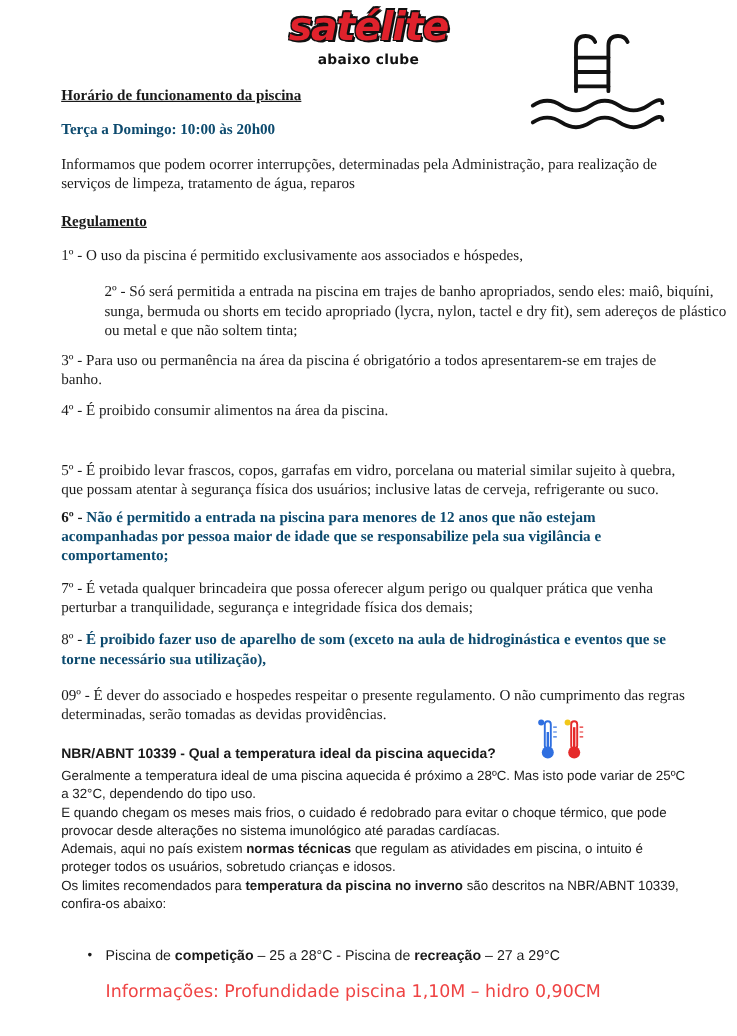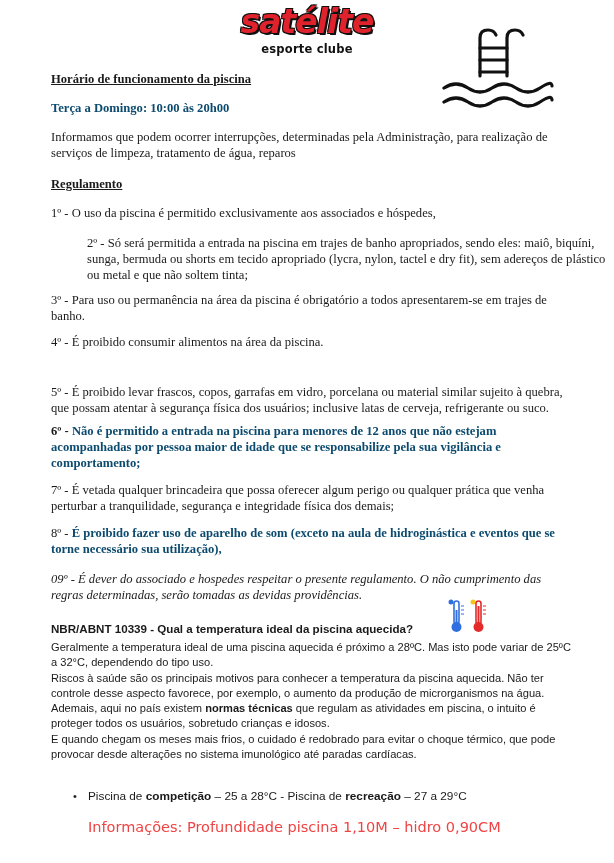--- a/index.html
+++ b/index.html
@@ -27,21 +27,21 @@
     #thermo { left: 446px; top: 598px; width: 46px; height: 36px; }
 
     .bullet { position: absolute; left: 73px; top: 789px; width: 8px; }
     .footer-info { position: absolute; left: 88px; top: 819px; font-family: "DejaVu Sans", sans-serif; font-size: 14.5px; color: #ef4444; }
   </style>
 </head>
 <body>
 
 <div id="logo" class="abs">
   <div class="word">satélite</div>
-  <div class="sub">esporte clube</div>
+  <div class="sub">abaixo clube</div>
 </div>
 
 <svg id="pool-icon" class="abs" viewBox="0 0 120 100">
   <g fill="none" stroke="#111" stroke-width="3.2" stroke-linecap="round">
     <path d="M42 52 V14 q0 -8 8 -8 q6 0 8 5"></path>
     <path d="M69 52 V14 q0 -8 8 -8 q6 0 8 5"></path>
     <line x1="42" y1="24" x2="69" y2="24"></line>
     <line x1="42" y1="36" x2="69" y2="36"></line>
     <line x1="42" y1="48" x2="69" y2="48"></line>
     <path d="M6 64 q12 -8 24 0 t24 0 t24 0 t24 0 t12 -2"></path>
@@ -76,21 +76,21 @@
 </div>
 <div class="block serif" style="top:423px;">
   <span class="bold">6º - </span><span class="bold red">Não é permitido a entrada na piscina para menores de 12 anos que não estejam acompanhadas por pessoa maior de idade que se responsabilize pela sua vigilância e comportamento;</span>
 </div>
 <div class="block serif" style="top:482px;">
   <span>7º - </span><span>É vetada qualquer brincadeira que possa oferecer algum perigo ou qualquer prática que venha perturbar a tranquilidade, segurança e integridade física dos demais;</span>
 </div>
 <div class="block serif" style="top:525px;">
   <span>8º - </span><span class="bold red">É proibido fazer uso de aparelho de som (exceto na aula de hidroginástica e eventos que se torne necessário sua utilização),</span>
 </div>
-<div class="block serif" style="top:571px;font-style:italic;">
+<div class="block serif" style="top:571px;">
   <span>09º - </span><span>É dever do associado e hospedes respeitar o presente regulamento. O não cumprimento das regras determinadas, serão tomadas as devidas providências.</span>
 </div>
 
 <svg id="thermo" class="abs" viewBox="0 0 46 36">
   <g>
     <circle cx="5" cy="4" r="2.5" fill="#2f6fe0"></circle>
     <rect x="8" y="3" width="5" height="23" rx="2.5" fill="none" stroke="#2f6fe0" stroke-width="1.6"></rect>
     <circle cx="10.5" cy="29" r="5" fill="#2f6fe0"></circle>
     <rect x="9.5" y="12" width="2" height="15" fill="#2f6fe0"></rect>
     <line x1="15" y1="8" x2="18" y2="8" stroke="#2f6fe0" stroke-width="1"></line>
@@ -104,23 +104,23 @@
     <rect x="31.5" y="8" width="2" height="19" fill="#e52a2a"></rect>
     <line x1="37" y1="8" x2="40" y2="8" stroke="#e52a2a" stroke-width="1"></line>
     <line x1="37" y1="12" x2="40" y2="12" stroke="#e52a2a" stroke-width="1"></line>
     <line x1="37" y1="16" x2="40" y2="16" stroke="#e52a2a" stroke-width="1"></line>
   </g>
 </svg>
 
 <div class="block sans bold" style="top:621px; font-size:11.6px;">NBR/ABNT 10339 - Qual a temperatura ideal da piscina aquecida?</div>
 <div class="block sans" style="top:640px;">
   <p>Geralmente a temperatura ideal de uma piscina aquecida é próximo a 28ºC. Mas isto pode variar de 25ºC a 32°C, dependendo do tipo uso.</p>
-  <p>Riscos à saúde são os principais motivos para conhecer a temperatura da piscina aquecida. Não ter controle desse aspecto favorece, por exemplo, o aumento da produção de microrganismos na água.</p>
+  <p>E quando chegam os meses mais frios, o cuidado é redobrado para evitar o choque térmico, que pode provocar desde alterações no sistema imunológico até paradas cardíacas.</p>
   <p><span>Ademais, aqui no país existem </span><b>normas técnicas</b><span> que regulam as atividades em piscina, o intuito é proteger todos os usuários, sobretudo crianças e idosos.</span></p>
-  <p>E quando chegam os meses mais frios, o cuidado é redobrado para evitar o choque térmico, que pode provocar desde alterações no sistema imunológico até paradas cardíacas.</p>
+  <p><span>Os limites recomendados para </span><b>temperatura da piscina no inverno</b><span> são descritos na NBR/ABNT 10339, confira-os abaixo:</span></p>
 </div>
 
 <div class="bullet sans">•</div>
 <div class="abs sans" style="left:88px; top:789px; font-size:11.8px;">
   <span>Piscina de </span><b>competição</b><span> – 25 a 28°C  - Piscina de </span><b>recreação</b><span> – 27 a 29°C</span>
 </div>
 
 <div class="footer-info">Informações: Profundidade piscina 1,10M – hidro 0,90CM</div>
 
 </body></html>

